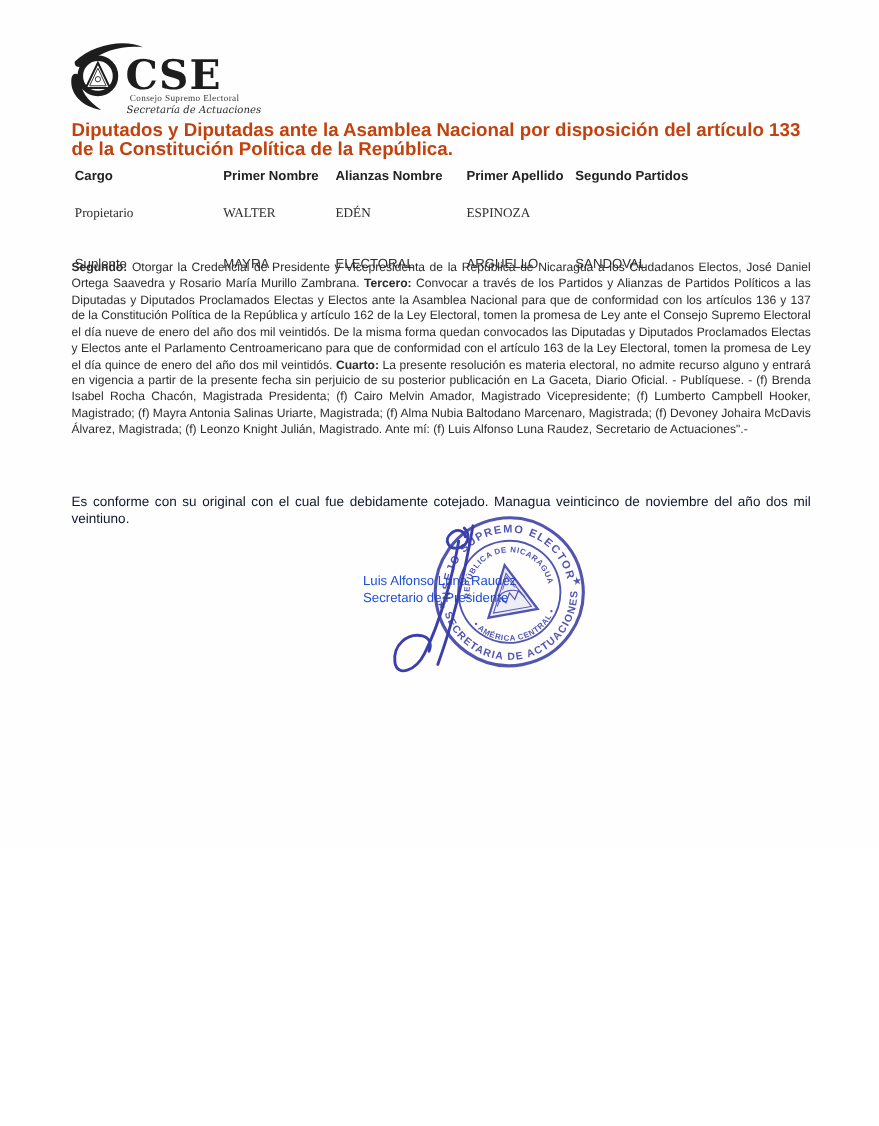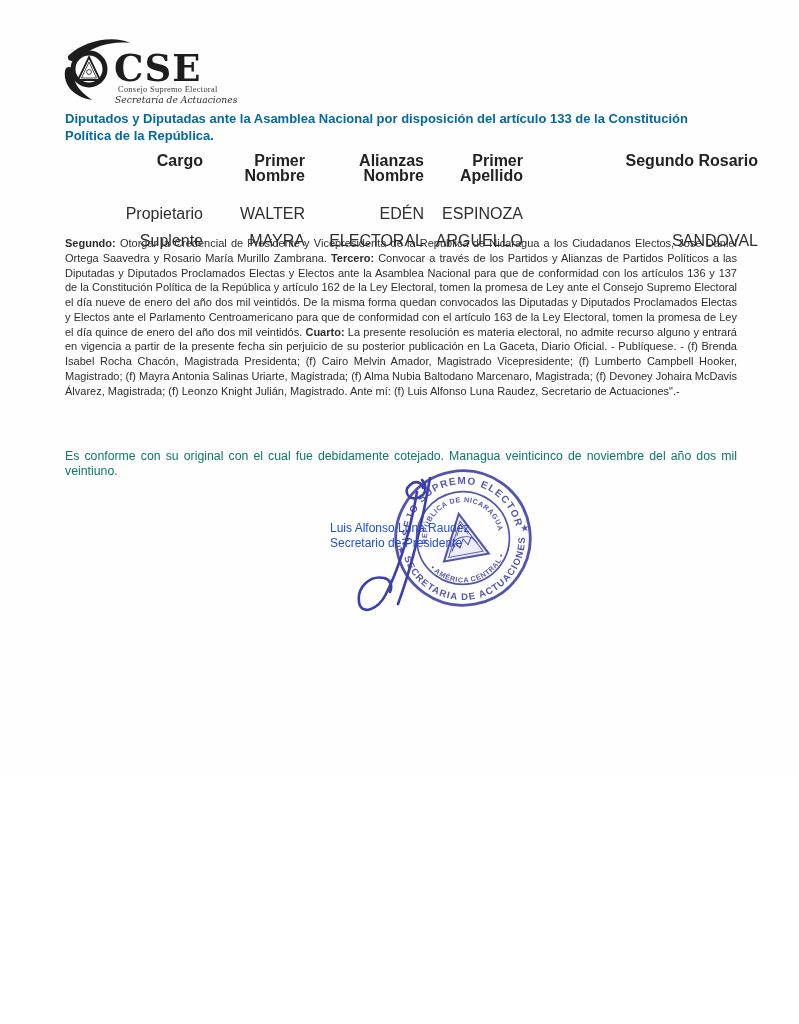--- a/index.html
+++ b/index.html
@@ -44,57 +44,56 @@
     font-style: italic;
     fill: #2c2c2c;
   }
 
   
   .doc-heading {
     position: absolute;
     left: 65px;
     top: 111px;
     width: 672px;
-    font-size: 13px;
+    font-size: 17px;
     line-height: 16.5px;
     font-weight: 700;
-    color: #0369a1;
+    color: #c2410c;
   }
   .roster-header, .roster-row {
     position: absolute;
     left: 68px;
     width: 690px;
     display: grid;
     grid-template-columns: 135px 102px 119px 99px auto;
-    font-size: 16px;
+    font-size: 12px;
     line-height: 15px;
-    text-align: right;
   }
   .roster-header { top: 153px; font-weight: 700; color: #222; }
-  .roster-row.r0 { top: 206px; }
+  .roster-row.r0 { top: 186px; font-family: Liberation Serif, serif; }
   .roster-row.r1 { top: 205px; margin-top: 28px; }
   .body-par {
     position: absolute;
     left: 65px;
     top: 236px;
     width: 672px;
     font-size: 11px;
     line-height: 14.75px;
     text-align: justify;
     color: #2d2d2d;
   }
   .closing-par {
     position: absolute;
     left: 65px;
     top: 449px;
     width: 672px;
     font-size: 12.3px;
     line-height: 15px;
     text-align: justify;
-    color: #0f766e;
+    color: #0f172a;
   }
   .sig-block {
     position: absolute;
     left: 330px;
     top: 521px;
     font-size: 12px;
     line-height: 15px;
     color: #1d4ed8;
   }
   .page-number {
@@ -149,21 +148,21 @@
     <text class="sub-line" x="53" y="69" font-size="9.2">Secretaría de Actuaciones</text>
   </svg>
 
   <div class="doc-heading">Diputados y Diputadas ante la Asamblea Nacional por disposición del artículo 133 de la Constitución Política de la República.</div>
 
   <div class="roster-header">
     <span>Cargo</span>
     <span>Primer Nombre</span>
     <span>Alianzas Nombre</span>
     <span>Primer Apellido</span>
-    <span>Segundo Rosario</span>
+    <span>Segundo Partidos</span>
   </div>
   <div class="roster-row r0">
     <span>Propietario</span>
     <span>WALTER</span>
     <span>EDÉN</span>
     <span>ESPINOZA</span>
   </div>
   <div class="roster-row r1">
     <span>Suplente</span>
     <span>MAYRA</span>

